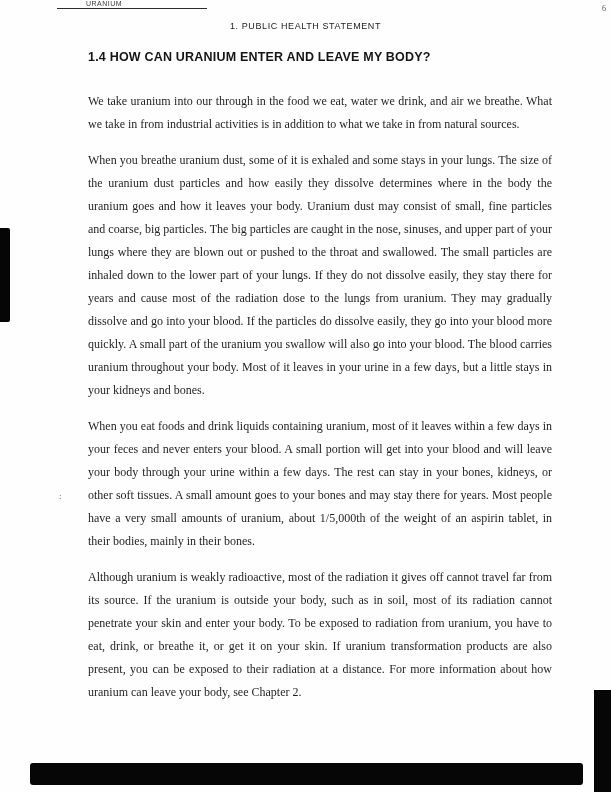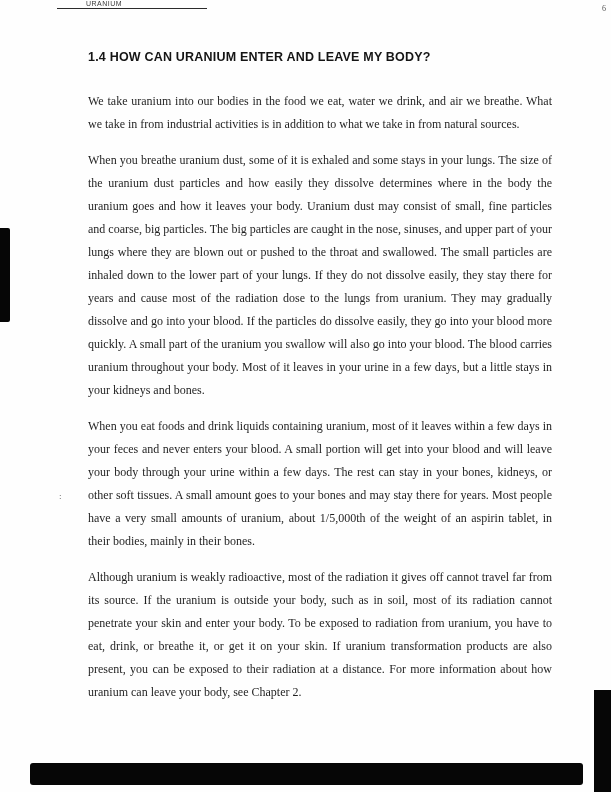--- a/index.html
+++ b/index.html
@@ -90,25 +90,26 @@
 <body>
 
 <div class="page">
 
   <span class="running-header-left">URANIUM</span>
 
   <div class="running-header-rule"></div>
 
   <span class="page-number">6</span>
 
+  <div class="chapter-header">1.  PUBLIC HEALTH STATEMENT</div>
 
   <div class="section-heading">1.4  HOW CAN URANIUM ENTER AND LEAVE MY BODY?</div>
 
   <div class="body-text">
-    <p>We take uranium into our bodies in the food we eat, water we drink, and air we breathe.  What we take in from industrial activities is in addition to what we take in from natural sources.</p>
+    <p>We take uranium into our through in the food we eat, water we drink, and air we breathe.  What we take in from industrial activities is in addition to what we take in from natural sources.</p>
     <p>When you breathe uranium dust, some of it is exhaled and some stays in your lungs.  The size of the uranium dust particles and how easily they dissolve determines where in the body the uranium goes and how it leaves your body.  Uranium dust may consist of small, fine particles and  coarse, big particles.  The big particles are caught in the nose, sinuses, and upper part of your lungs where they are blown out or pushed to the throat and swallowed.  The small particles are inhaled down to the lower part of your lungs.  If they do not dissolve easily, they stay there for years and cause most of the radiation dose to the lungs from uranium.  They may gradually dissolve and go into your blood.  If the particles do dissolve easily, they go into your blood more quickly.  A small part of the uranium you swallow will also go into your blood.  The blood carries uranium throughout your body.  Most of it leaves in your urine in a few days, but a little stays in your kidneys and bones.</p>
     <p>When you eat foods and drink liquids containing uranium, most of it leaves within a few days in your feces and never enters your blood.  A small portion will get into your blood and will leave your body through your urine within a few days.  The rest can stay in your bones, kidneys, or other soft tissues.  A small amount goes to your bones and may stay there for years.  Most people have a very small amounts of uranium, about 1/5,000th of the weight of an aspirin tablet, in their bodies, mainly in their bones.</p>
     <p>Although uranium is weakly radioactive, most of the radiation it gives off cannot travel far from its source.  If the uranium is outside your body, such as in soil, most of its radiation cannot penetrate your skin and enter your body.  To be exposed to radiation from uranium, you have to eat, drink, or breathe it, or get it on your skin.  If uranium transformation products are also present, you can be exposed to their radiation at a distance.  For more information about how uranium can leave your body, see Chapter 2.</p>
   </div>
 
   <span class="artifact-speck">:</span>
 
   <div class="artifact artifact-left-bar"></div>
 
   <div class="artifact artifact-bottom-bar"></div>

